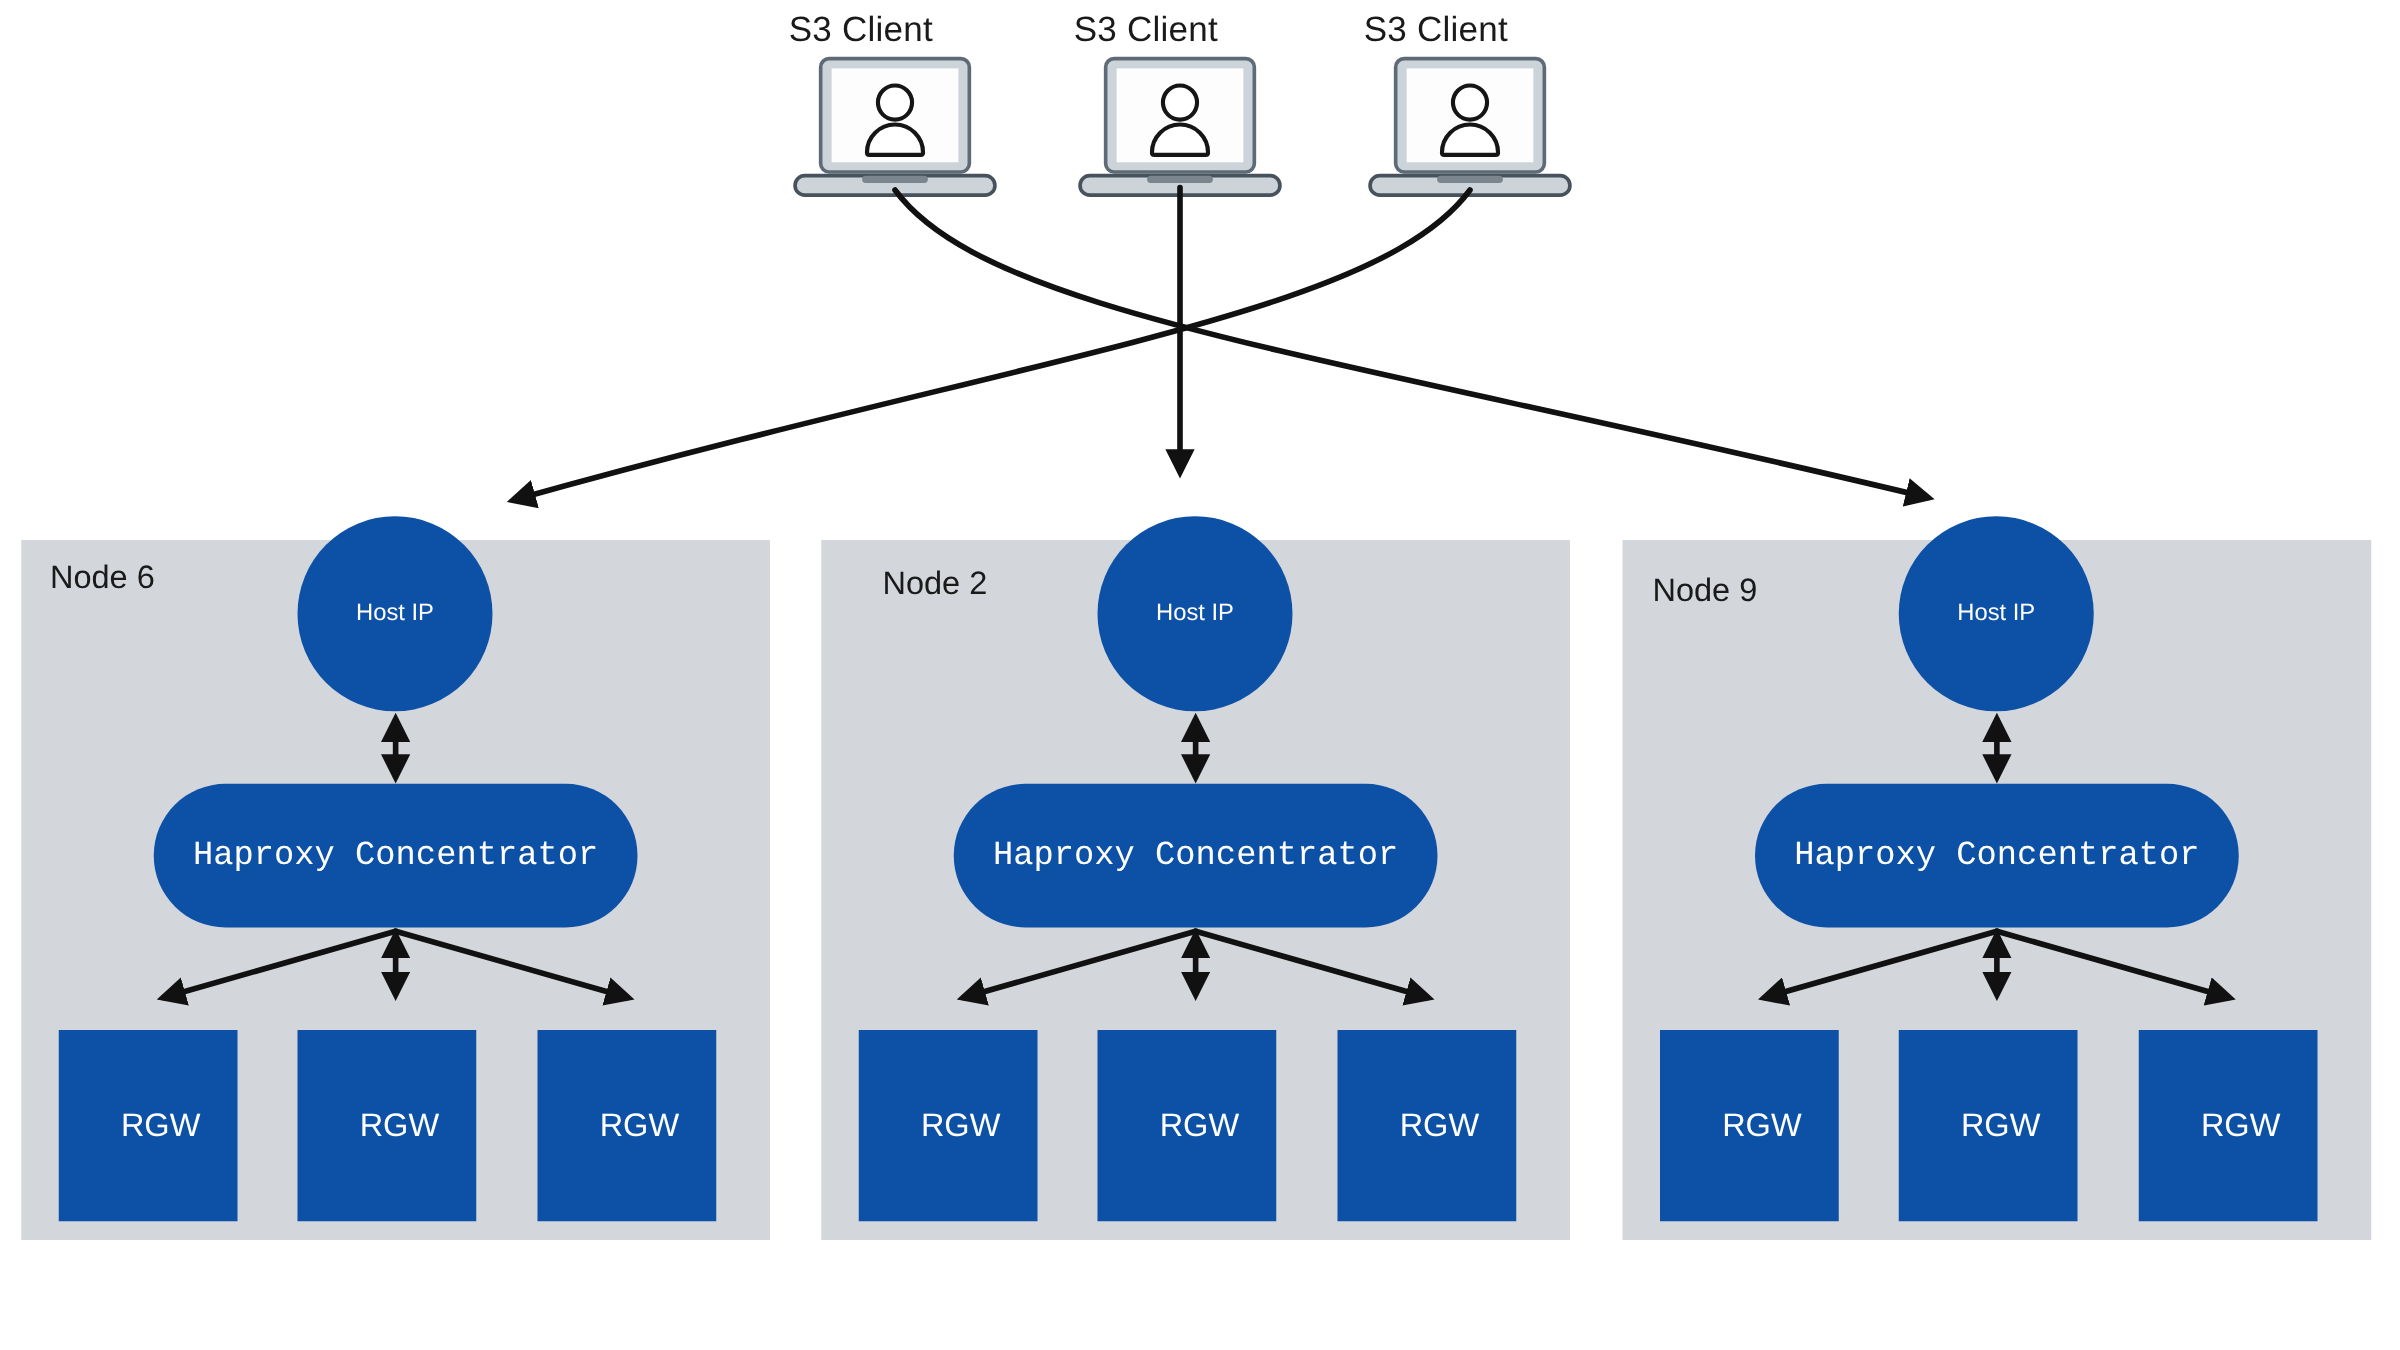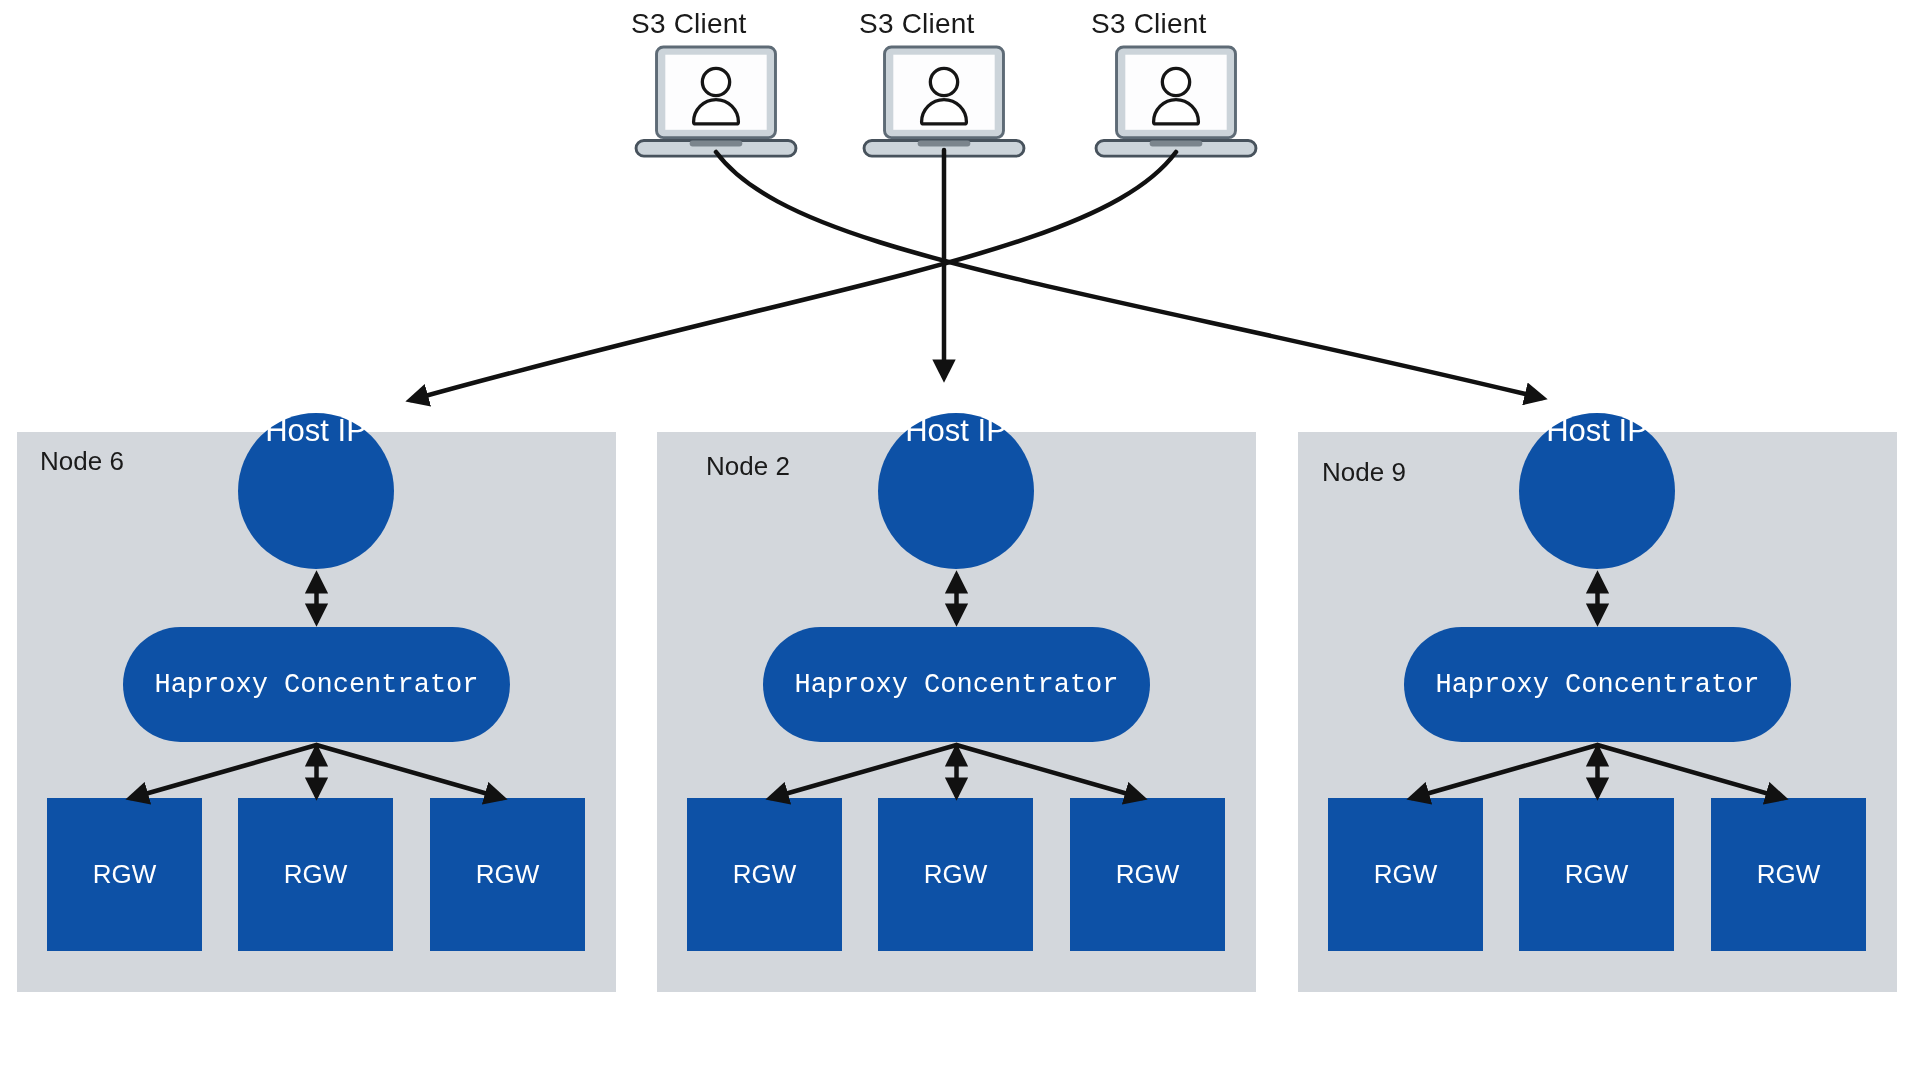--- a/index.html
+++ b/index.html
@@ -30,32 +30,32 @@
   
   .node{
     position:absolute;top:432px;width:599px;height:560px;
     background:var(--panel_gray);
   }
   .node-label{
     position:absolute;font-size:26px;color:var(--label_text);white-space:nowrap;
   }
   .host-ip{
     position:absolute;left:221px;top:-19px;width:156px;height:156px;border-radius:50%;
-    background:var(--accent_blue);display:flex;justify-content:center;
-    color:var(--text_on_blue);font-size:31px;
+    background:var(--accent_blue);display:flex;align-items:center;justify-content:center;
+    color:var(--text_on_blue);font-size:19px;
   }
   .haproxy{
     position:absolute;left:106px;top:195px;width:387px;height:115px;border-radius:58px;
     background:var(--accent_blue);display:flex;align-items:center;justify-content:center;
     color:var(--text_on_blue);font-size:27px;white-space:nowrap;font-family:Liberation Mono, monospace;
   }
   .rgw{
-    position:absolute;top:366px;width:155px;height:153px;background:var(--accent_blue);
+    position:absolute;top:392px;width:123px;height:153px;background:var(--accent_blue);
     display:flex;align-items:center;justify-content:center;
-    color:var(--text_on_blue);font-size:26px;
+    color:var(--text_on_blue);font-size:26px;padding-left:20px;
   }
   .rgw.r1{left:30px}.rgw.r2{left:221px}.rgw.r3{left:413px}
 </style>
 </head>
 <body>
 
 <div class="canvas">
 
   <div class="client" style="left:631px">
     <div class="client-label">S3 Client</div>

